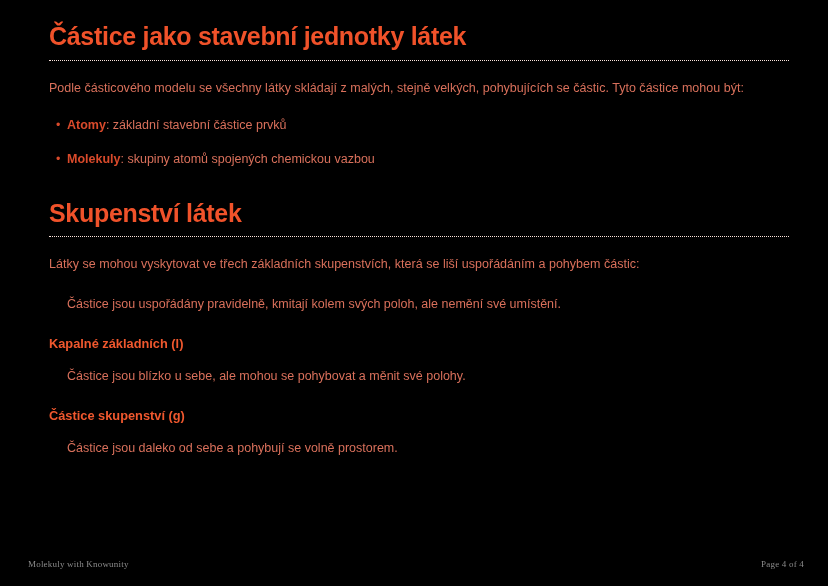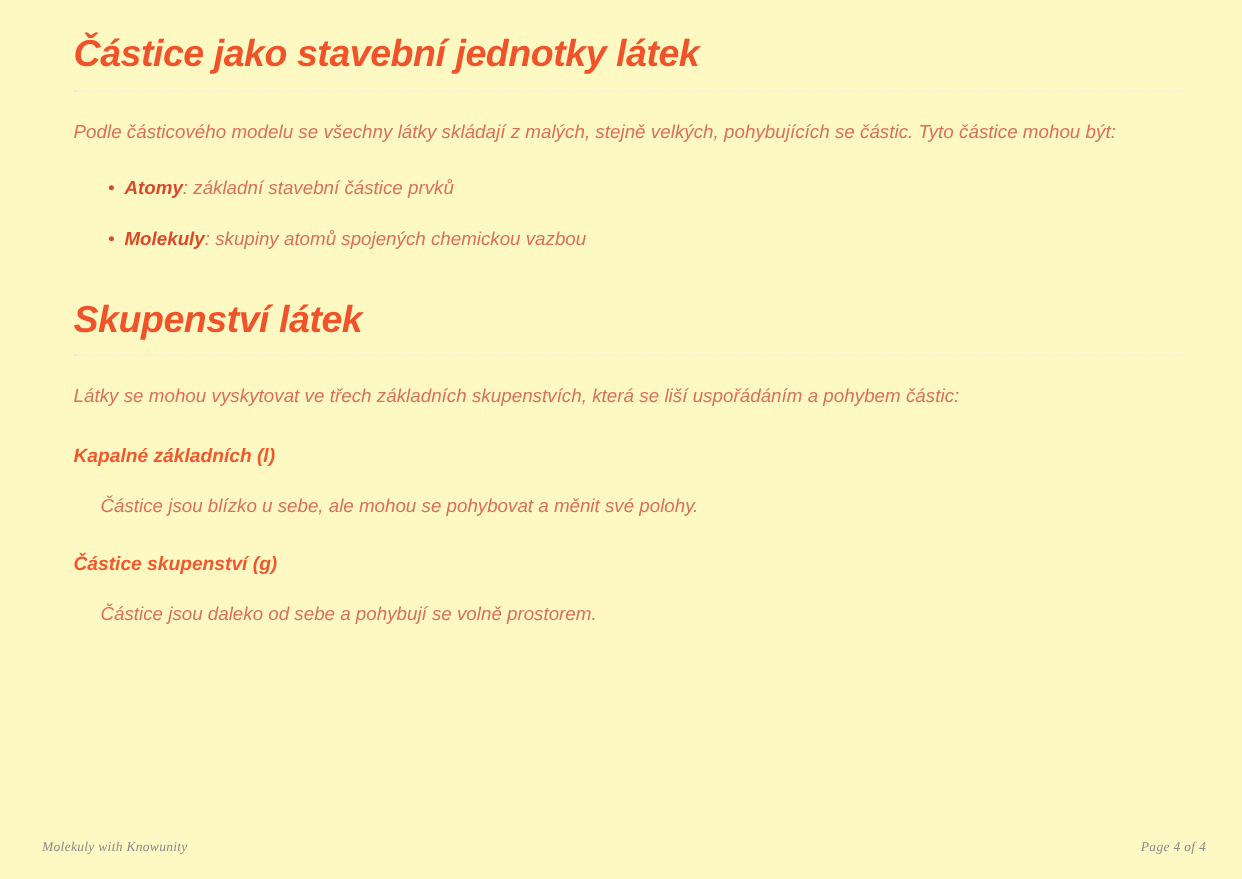--- a/index.html
+++ b/index.html
@@ -12,22 +12,21 @@
     height: 586px;
     overflow: hidden;
     font-family: "Liberation Sans", sans-serif;
     -webkit-font-smoothing: antialiased;
   }
   .page {
     position: relative;
     width: 828px;
     height: 586px;
     box-sizing: border-box;
-    background: #fef9c3;
-    font-style: italic;
+    background: #000000;
   }
   .content {
     position: absolute;
     left: 49px;
     top: 22px;
     width: 740px;
   }
 
   
   .section {
@@ -58,21 +57,21 @@
     line-height: 1.5;
     margin: 0;
     padding: 0;
     letter-spacing: 0.02px;
     white-space: nowrap;
   }
 
   
   .bullets {
     list-style: none;
-    margin: 16px;
+    margin: 0;
     padding: 0;
   }
   .bullet {
     font-size: 12.5px;
     color: #D9705B;
     line-height: 1.4;
     padding-left: 18px;
     position: relative;
     white-space: nowrap;
   }
@@ -143,20 +142,21 @@
       </ul>
     </div>
 
     <div class="section" style="margin-top:30px;">
       <h1 class="h1">Skupenství látek</h1>
       <div class="divider"></div>
 
       <p class="lead" style="margin-top:17px;">Látky se mohou vyskytovat ve třech základních skupenstvích, která se liší uspořádáním a pohybem částic:</p>
 
       <div class="state-block" style="margin-top:22px;">
+        <div class="state-desc" style="margin-top:16px;">Částice jsou uspořádány pravidelně, kmitají kolem svých poloh, ale nemění své umístění.</div>
       </div>
 
       <div class="state-block" style="margin-top:22px;">
         <div class="state-title">Kapalné základních (l)</div>
         <div class="state-desc" style="margin-top:16px;">Částice jsou blízko u sebe, ale mohou se pohybovat a měnit své polohy.</div>
       </div>
 
       <div class="state-block" style="margin-top:22px;">
         <div class="state-title">Částice skupenství (g)</div>
         <div class="state-desc" style="margin-top:16px;">Částice jsou daleko od sebe a pohybují se volně prostorem.</div>

